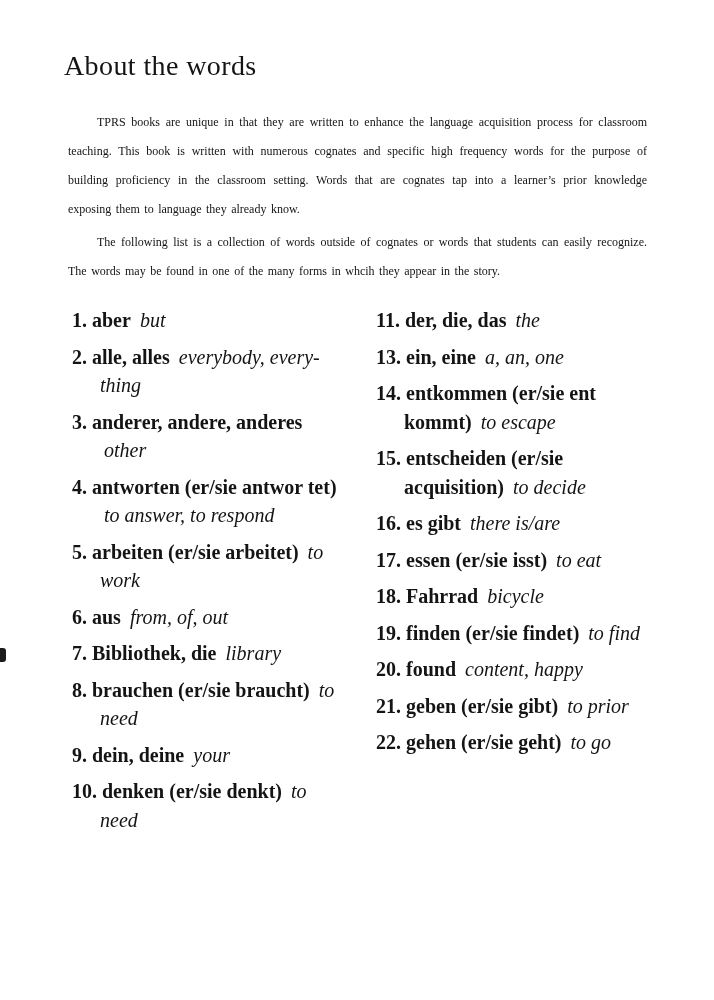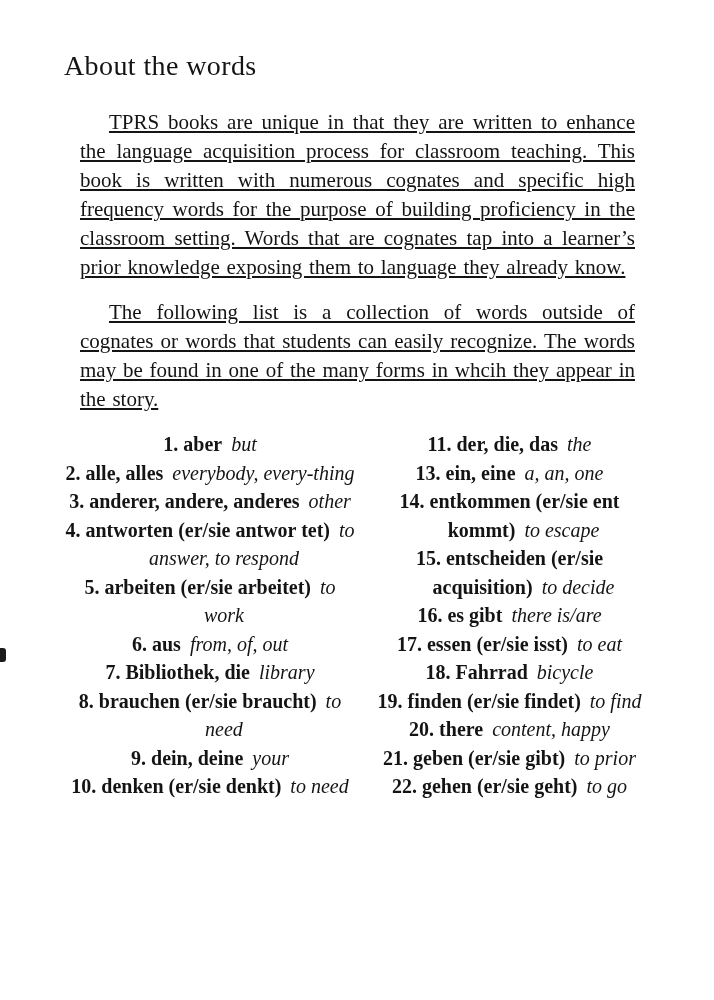--- a/index.html
+++ b/index.html
@@ -20,47 +20,45 @@
     padding: 50px 63px 0 64px;
   }
   .title {
     font-size: 28px;
     font-weight: normal;
     text-align: left;
     margin: 0 0 26px 0;
     letter-spacing: 0.4px;
   }
   .para {
-    font-size: 21px;
+    font-size: 12px;
     line-height: 29px;
     text-align: justify;
     text-indent: 29px;
     word-spacing: 1.5px;
-    margin: 16px;
-    text-decoration: underline;
+    margin: 4px;
   }
   .columns {
     display: flex;
     margin-top: 12px;
     font-size: 20px;
     line-height: 28.5px;
   }
   .col-left {
     width: 304px;
     padding-right: 12px;
     flex: 0 0 304px;
   }
   .col-right {
     flex: 1;
   }
   .entry {
-    margin: 0;
+    margin: 8px;
     padding-left: 28px;
     text-indent: -28px;
-    text-align: center;
   }
   .num, .de {
     font-weight: bold;
   }
   .en {
     font-style: italic;
     margin-left: 4px;
   }
   .scan-mark {
     position: absolute;
@@ -94,19 +92,19 @@
       </div>
     <div class="col col-right" id="col-right">
         <p class="entry"><span class="num">11.</span> <span class="de">der, die, das</span> <span class="en">the</span></p>
         <p class="entry"><span class="num">13.</span> <span class="de">ein, eine</span> <span class="en">a, an, one</span></p>
         <p class="entry"><span class="num">14.</span> <span class="de">entkommen (er/sie ent kommt)</span> <span class="en">to escape</span></p>
         <p class="entry"><span class="num">15.</span> <span class="de">entscheiden (er/sie acquisition)</span> <span class="en">to decide</span></p>
         <p class="entry"><span class="num">16.</span> <span class="de">es gibt</span> <span class="en">there is/are</span></p>
         <p class="entry"><span class="num">17.</span> <span class="de">essen (er/sie isst)</span> <span class="en">to eat</span></p>
         <p class="entry"><span class="num">18.</span> <span class="de">Fahrrad</span> <span class="en">bicycle</span></p>
         <p class="entry"><span class="num">19.</span> <span class="de">finden (er/sie findet)</span> <span class="en">to find</span></p>
-        <p class="entry"><span class="num">20.</span> <span class="de">there</span> <span class="en">content, happy</span></p>
+        <p class="entry"><span class="num">20.</span> <span class="de">found</span> <span class="en">content, happy</span></p>
         <p class="entry"><span class="num">21.</span> <span class="de">geben (er/sie gibt)</span> <span class="en">to prior</span></p>
         <p class="entry"><span class="num">22.</span> <span class="de">gehen (er/sie geht)</span> <span class="en">to go</span></p>
       </div>
   </div>
 </div>
 <div class="scan-mark"></div>
 
 </body></html>

